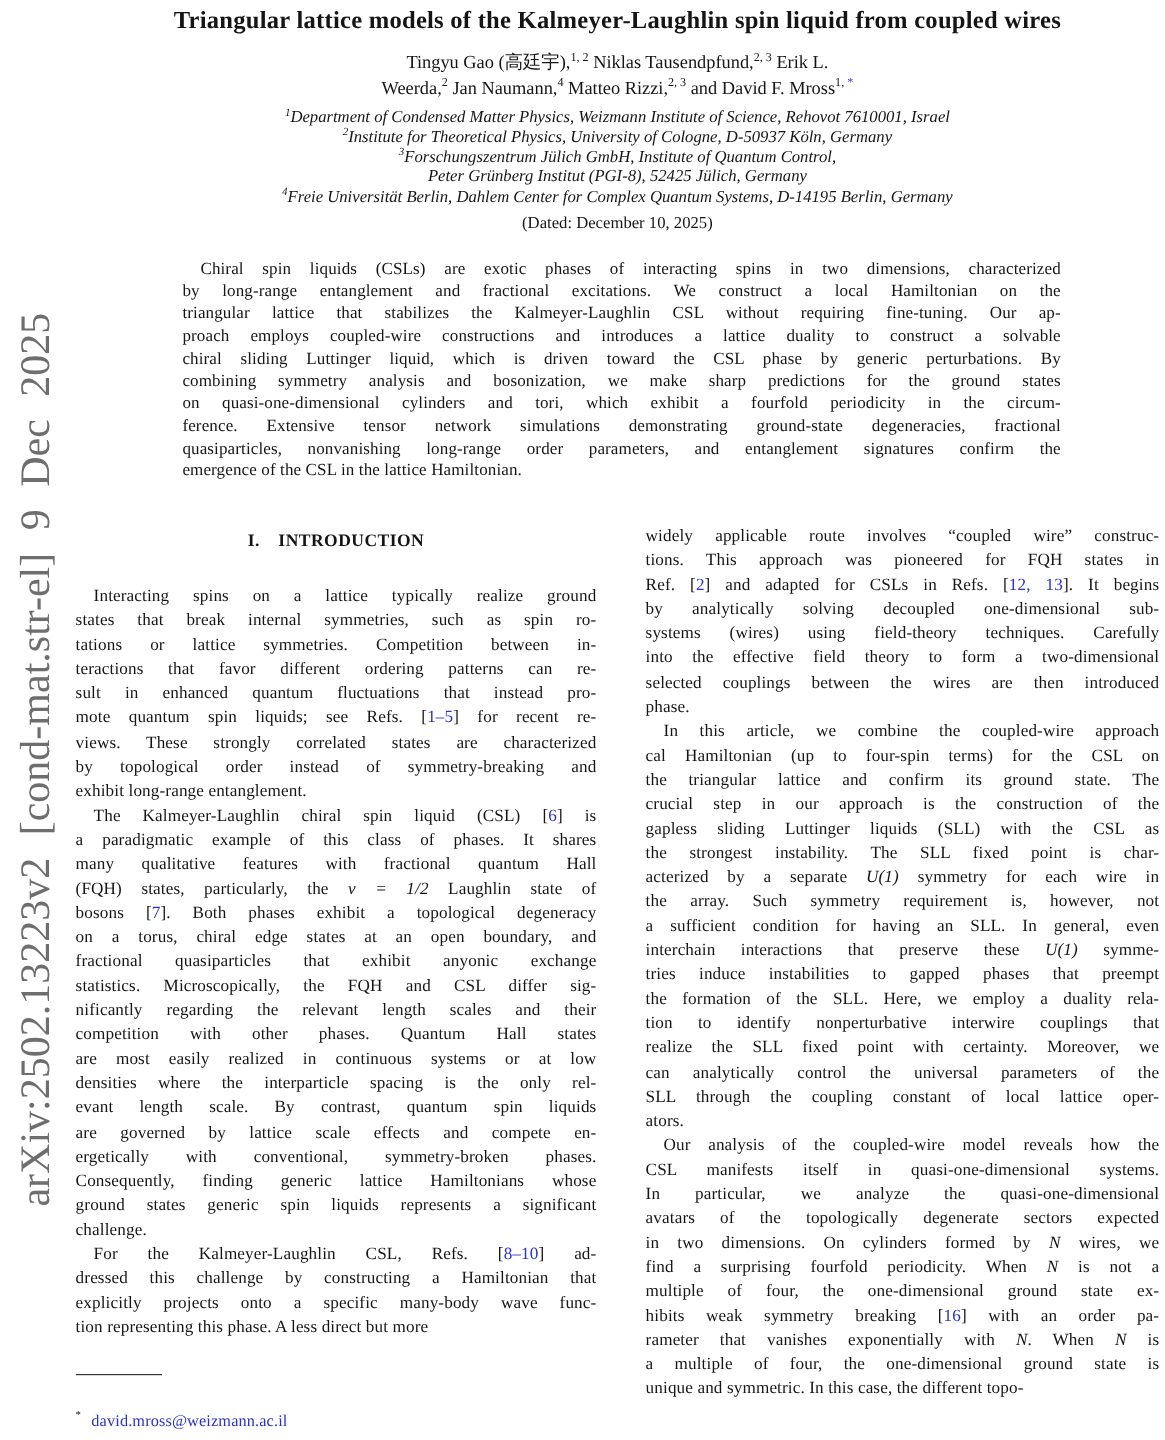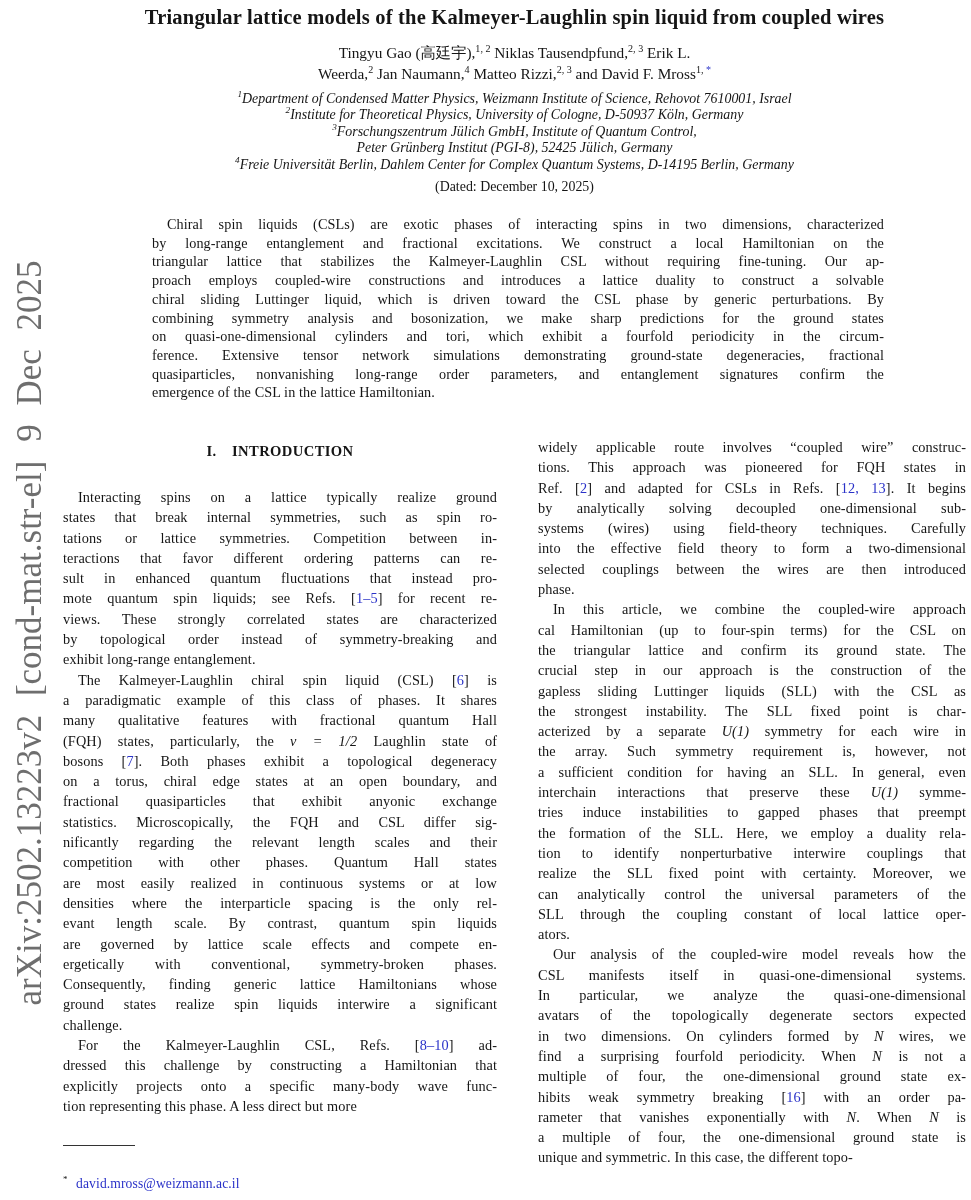--- a/index.html
+++ b/index.html
@@ -102,21 +102,21 @@
             <div class="line">fractional quasiparticles that exhibit anyonic exchange</div>
             <div class="line">statistics.  Microscopically, the FQH and CSL differ sig-</div>
             <div class="line">nificantly regarding the relevant length scales and their</div>
             <div class="line">competition with other phases.   Quantum Hall states</div>
             <div class="line">are most easily realized in continuous systems or at low</div>
             <div class="line">densities where the interparticle spacing is the only rel-</div>
             <div class="line">evant length scale.  By contrast, quantum spin liquids</div>
             <div class="line">are governed by lattice scale effects and compete en-</div>
             <div class="line">ergetically with conventional, symmetry-broken phases.</div>
             <div class="line">Consequently, finding generic lattice Hamiltonians whose</div>
-            <div class="line">ground states realize spin liquids interwire a significant</div>
+            <div class="line">ground states generic spin liquids represents a significant</div>
             <div class="line last">challenge.</div>
           </div>
           <div class="para">
             <div class="line indent">For the Kalmeyer-Laughlin CSL, Refs. [<span class="lnk">8–10</span>] ad-</div>
             <div class="line">dressed this challenge by constructing a Hamiltonian that</div>
             <div class="line">explicitly projects onto a specific many-body wave func-</div>
             <div class="line last">tion representing this phase.  A less direct but more</div>
           </div>
         </div>
       <div class="footnote">

